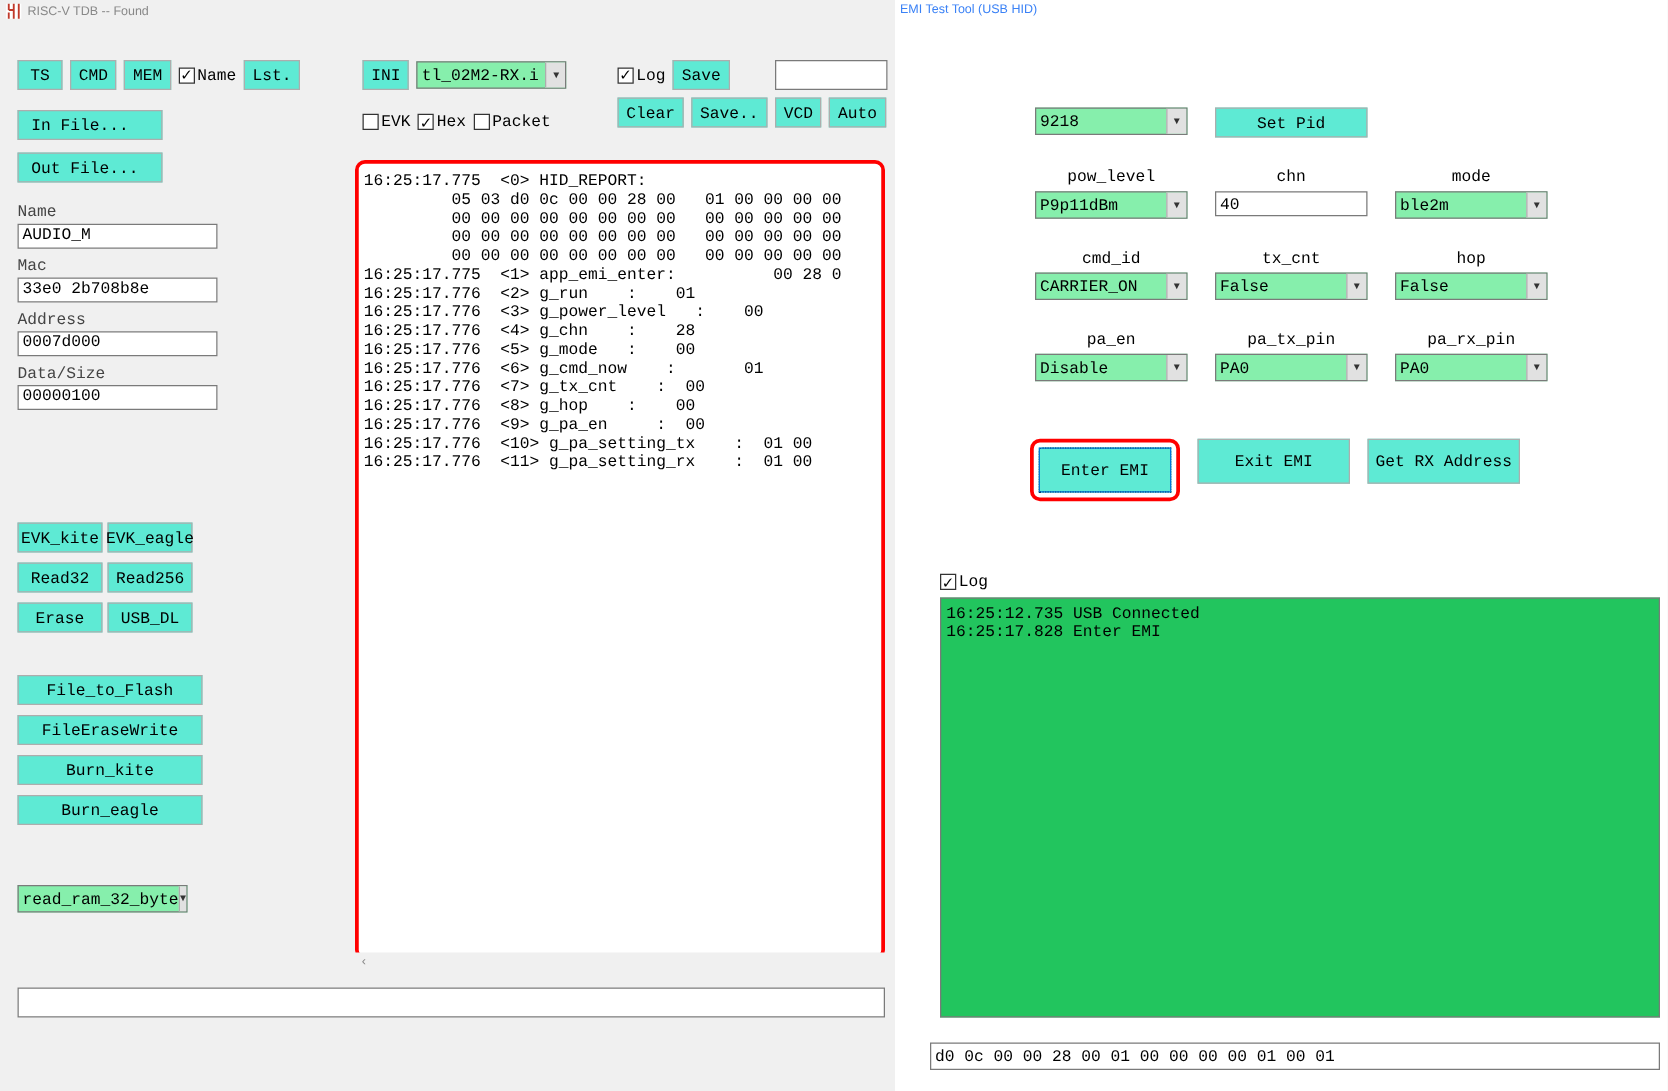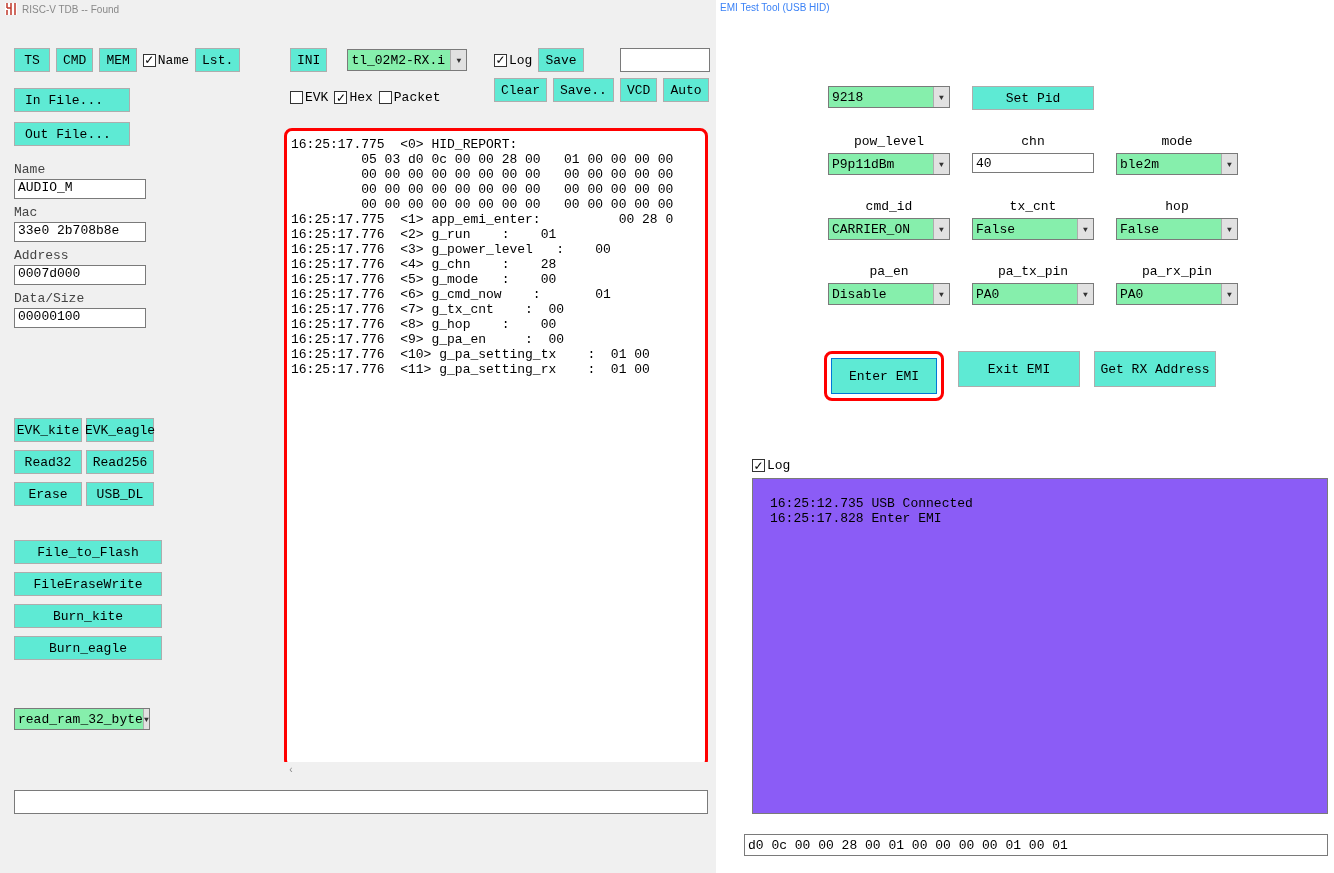--- a/index.html
+++ b/index.html
@@ -104,37 +104,37 @@
   gap: 6px;
   align-items: center;
 }
 .left-fields {
   position: absolute;
   left: 14px; top: 88px;
   width: 170px;
 }
 .left-fields .btn.wide2 { width: 116px; height: 24px; justify-content: flex-start; padding-left: 10px; margin-bottom: 10px;}
 .label { color: #444; margin-top: 6px; margin-bottom: 2px; }
-.left-fields .input { width: 132px; }
+.left-fields .input { width: 160px; }
 .btn-col {
   position: absolute;
   left: 14px;
   display: flex;
   flex-direction: column;
   gap: 8px;
 }
 .btn-col.a { top: 418px; }
 .btn-col .row2 { display: flex; gap: 4px; }
 .btn-col.b { top: 540px; }
 .btn-col.c { top: 708px; }
 .center-toolbar {
   position: absolute;
   left: 290px; top: 48px;
   display: flex;
-  gap: 20px;
+  gap: 6px;
   align-items: center;
 }
 .center-chks {
   position: absolute;
   left: 290px; top: 90px;
   display: flex;
   gap: 6px;
 }
 .col2-toolbar {
   position: absolute;
@@ -202,22 +202,22 @@
 }
 .right-log-chk {
   position: absolute;
   left: 36px; top: 458px;
 }
 .right-log {
   position: absolute;
   left: 36px; top: 478px;
   width: 576px; height: 336px;
   border: 1px solid #7a7a7a;
-  background: #8b5cf6;
-  padding: 17px;
+  background: #22c55e;
+  padding: 4px;
   white-space: pre;
 }
 .right-bottom-input {
   position: absolute;
   left: 28px; top: 834px;
   width: 584px; height: 22px;
   border: 1px solid #7a7a7a;
   background: #fff;
   padding: 0 3px;
   display: flex;

